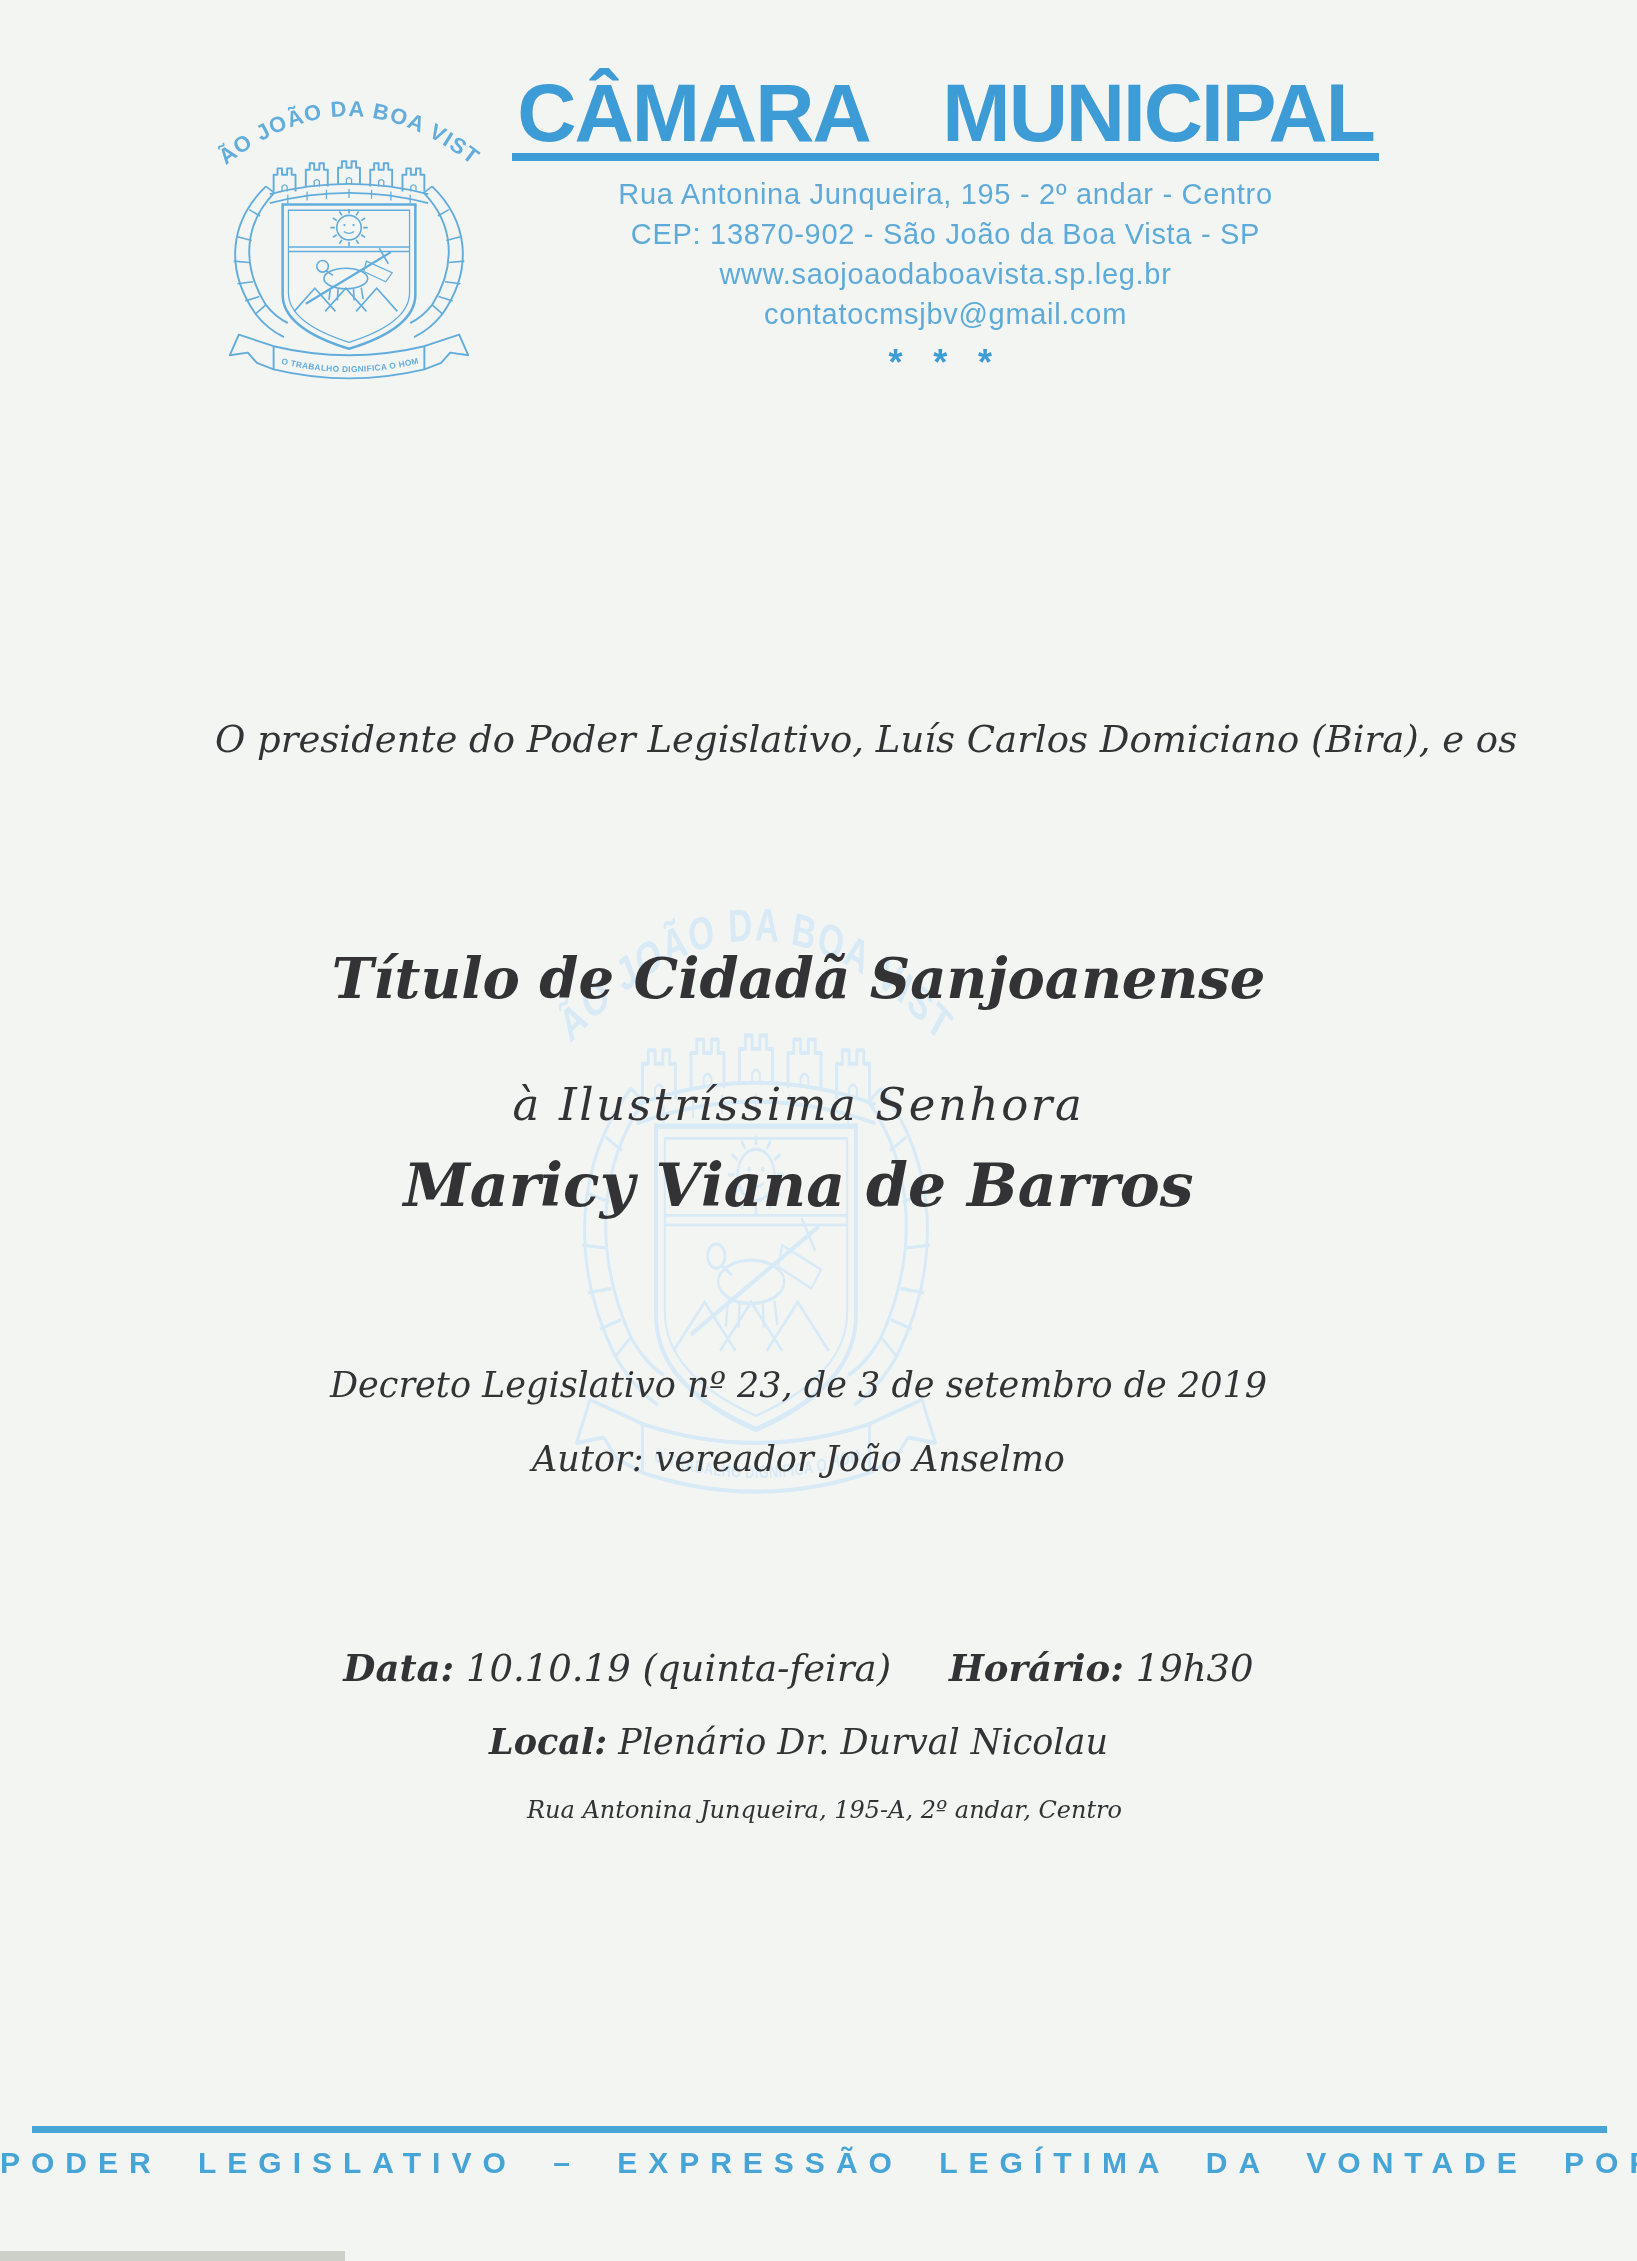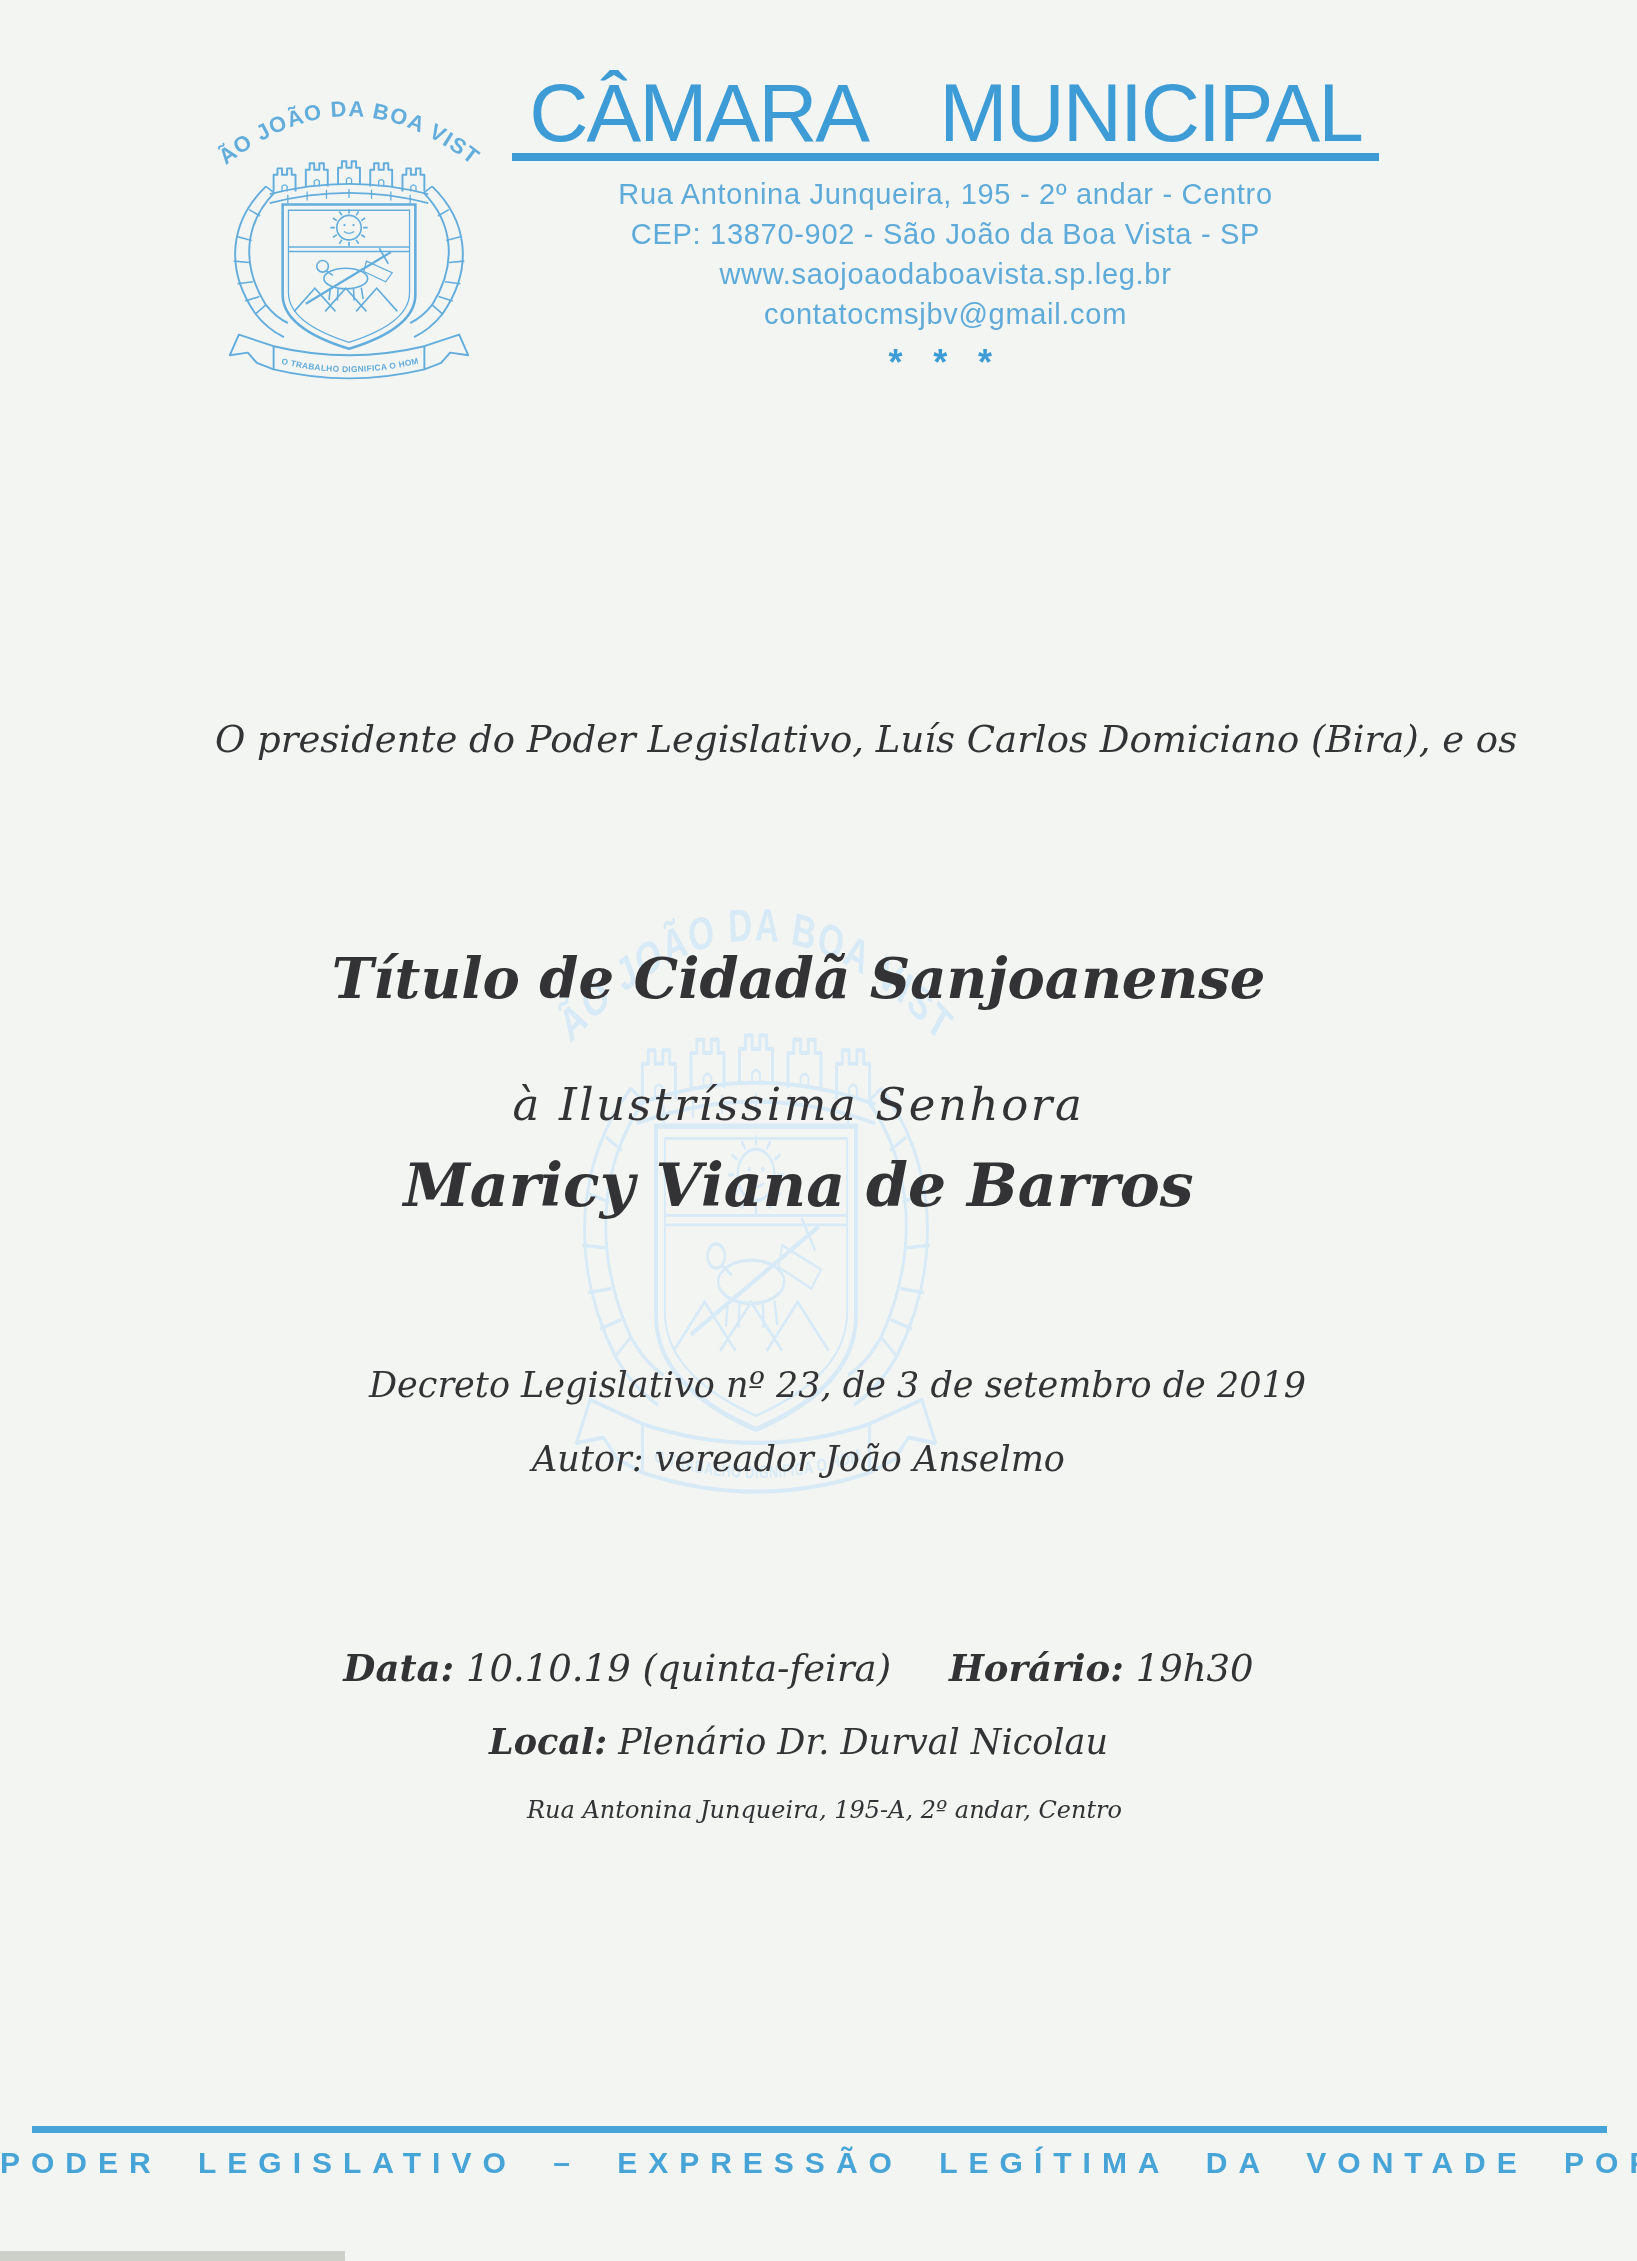--- a/index.html
+++ b/index.html
@@ -21,21 +21,21 @@
     position:absolute;left:528px;top:812px;width:456px;height:704px;
     color:var(--watermark-blue,#d8eaf6);z-index:1;
   }
   .crest-stamp svg,.watermark svg{width:100%;height:100%;display:block;}
 
   .letterhead{
     position:absolute;left:512px;top:78px;width:867px;
     text-align:center;z-index:4;
   }
   .org-name{
-    font-size:82px;font-weight:normal;line-height:0.85;
+    font-size:82px;font-weight:bold;line-height:0.85;
     letter-spacing:-2px;word-spacing:55px;
     color:var(--brand-blue,#3d9bd5);white-space:nowrap;
   }
   .org-underline{height:8.5px;background:var(--brand-blue,#3d9bd5);margin-top:5.2px;}
   .letterhead-lines{
     margin-top:13px;font-size:29px;line-height:40px;letter-spacing:0.7px;
     color:var(--light-blue,#5eaad9);
   }
   .letterhead-separator{
     margin-top:7.8px;font-size:36px;font-weight:bold;letter-spacing:10.4px;
@@ -50,21 +50,21 @@
   .intro{
     position:absolute;left:215px;top:701px;width:1210px;z-index:2;
     font-size:37px;line-height:77px;
   }
   .intro-line{text-align:justify;text-align-last:justify;white-space:nowrap;}
 
   .centered-block{position:absolute;left:0;width:1597px;text-align:center;z-index:2;}
   .honor-title{top:950px;font-size:56px;font-weight:bold;line-height:1;}
   .honoree-lead{top:1082px;font-size:45px;letter-spacing:2.6px;line-height:1;}
   .honoree-name{top:1155px;font-size:60px;font-weight:bold;line-height:1;}
-  .decree{top:1368px;font-size:35px;line-height:1;margin-left:39px;}
+  .decree{top:1368px;font-size:35px;line-height:1;}
   .author{top:1442px;font-size:35px;line-height:1;}
   .schedule{top:1650px;font-size:37px;line-height:1;}
   .place{top:1724px;font-size:35px;line-height:1;}
   .venue{top:1798px;font-size:24px;line-height:1;margin-left:26px;}
   .lbl{font-weight:bold;}
   .gap-left{margin-left:46px;}
 
   
   .footer-rule{
     position:absolute;left:32px;top:2126px;width:1575px;height:6.5px;

